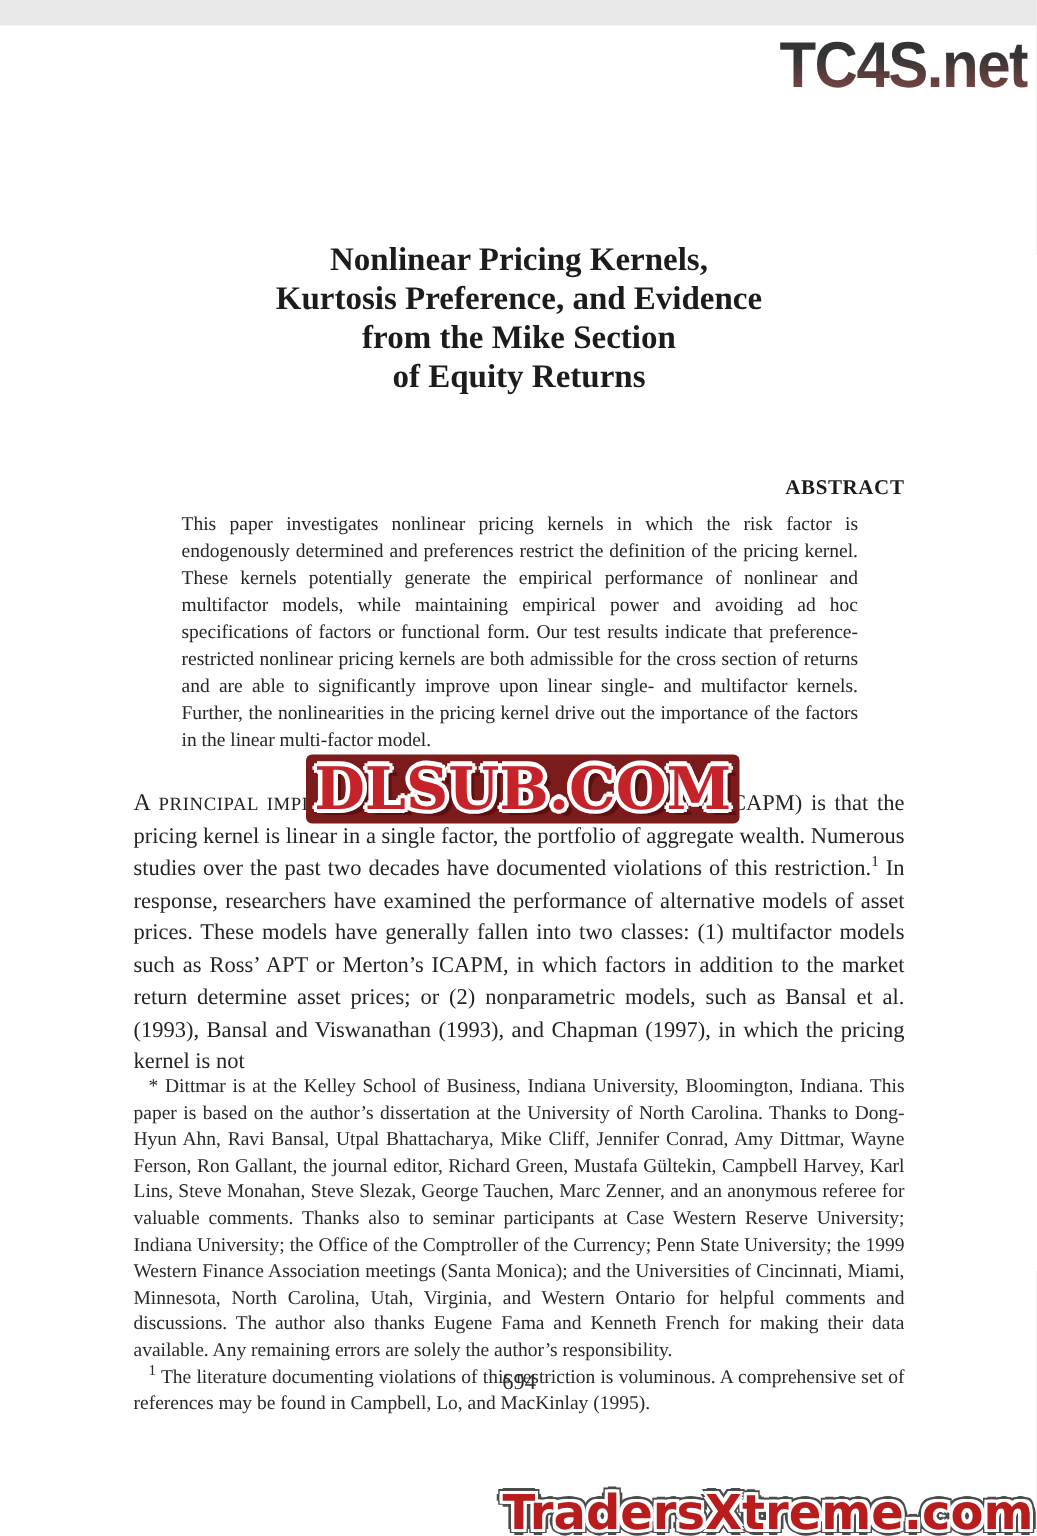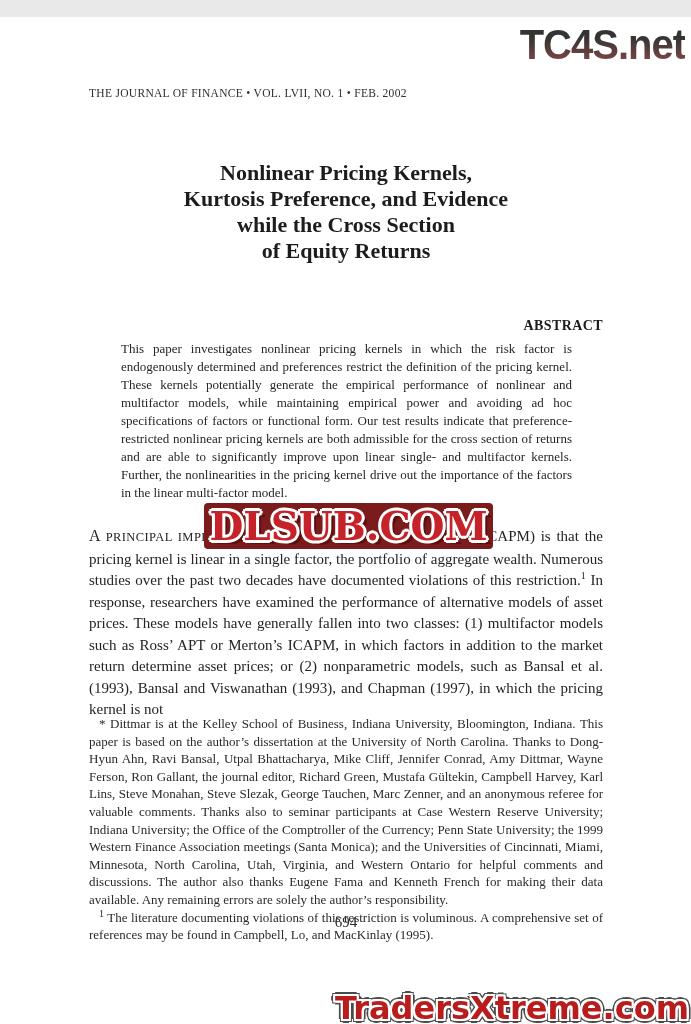--- a/index.html
+++ b/index.html
@@ -111,25 +111,24 @@
       -3px -3px 0 #4b4b4b, 3px -3px 0 #4b4b4b, -3px 3px 0 #4b4b4b, 3px 3px 0 #4b4b4b;
   }
 </style>
 </head>
 <body>
 
 <div id="page">
 
   <div class="tc4s">TC4S.net</div>
 
-  <div class="journal-line">THE JOURNAL OF FINANCE • VOL. LVII, NO. 1 • FEB. 2002</div>
 
   <div class="title">Nonlinear Pricing Kernels,
 Kurtosis Preference, and Evidence
-while the Cross Section
+from the Mike Section
 of Equity Returns</div>
 
 
   <div class="abstract-heading">ABSTRACT</div>
 
   <div class="abstract-text">This paper investigates nonlinear pricing kernels in which the risk factor is endogenously determined and preferences restrict the definition of the pricing kernel. These kernels potentially generate the empirical performance of nonlinear and multifactor models, while maintaining empirical power and avoiding ad hoc specifications of factors or functional form. Our test results indicate that preference-restricted nonlinear pricing kernels are both admissible for the cross section of returns and are able to significantly improve upon linear single- and multifactor kernels. Further, the nonlinearities in the pricing kernel drive out the importance of the factors in the linear multi-factor model.</div>
 
   <div class="body-para">
     <span class="lead-cap">A </span><span class="sc">PRINCIPAL IMPLICATION</span><span> of the capital asset pricing model (CAPM) is that the pricing kernel is linear in a single factor, the portfolio of aggregate wealth. Numerous studies over the past two decades have documented violations of this restriction.</span><sup class="fnmark">1</sup><span> In response, researchers have examined the performance of alternative models of asset prices. These models have generally fallen into two classes: (1) multifactor models such as Ross’ APT or Merton’s ICAPM, in which factors in addition to the market return determine asset prices; or (2) nonparametric models, such as Bansal et al. (1993), Bansal and Viswanathan (1993), and Chapman (1997), in which the pricing kernel is not</span>
   </div>

